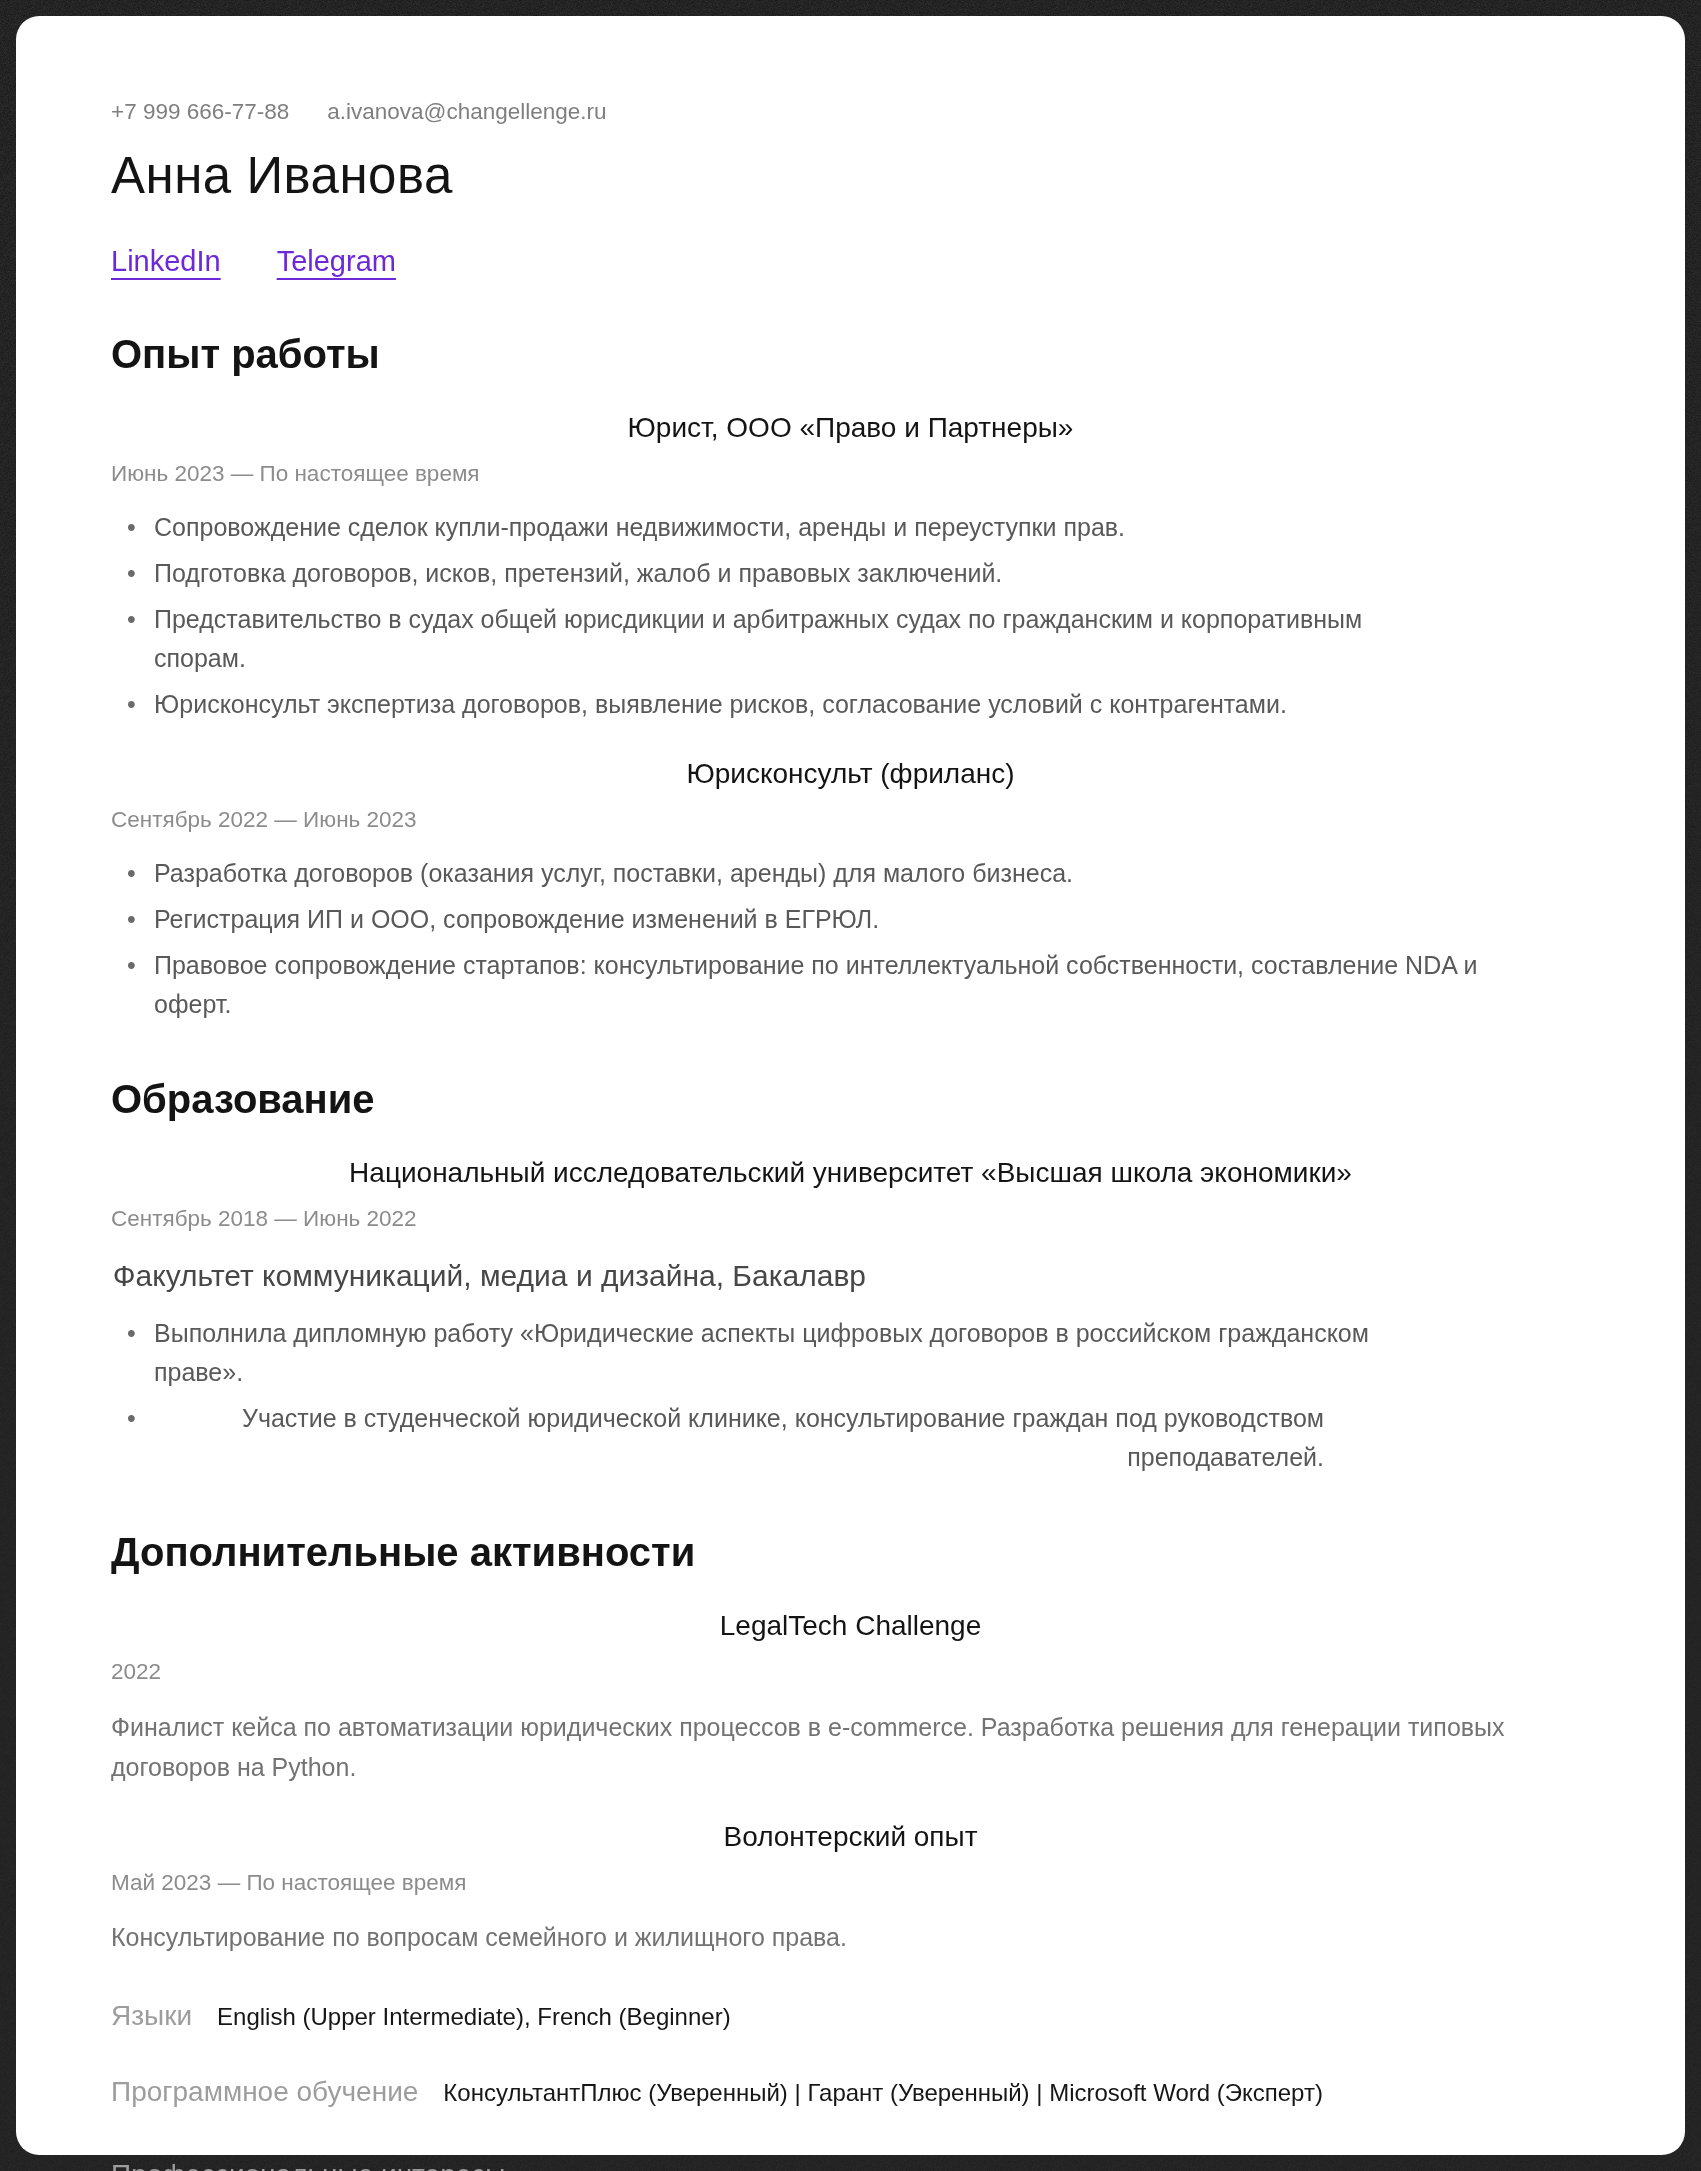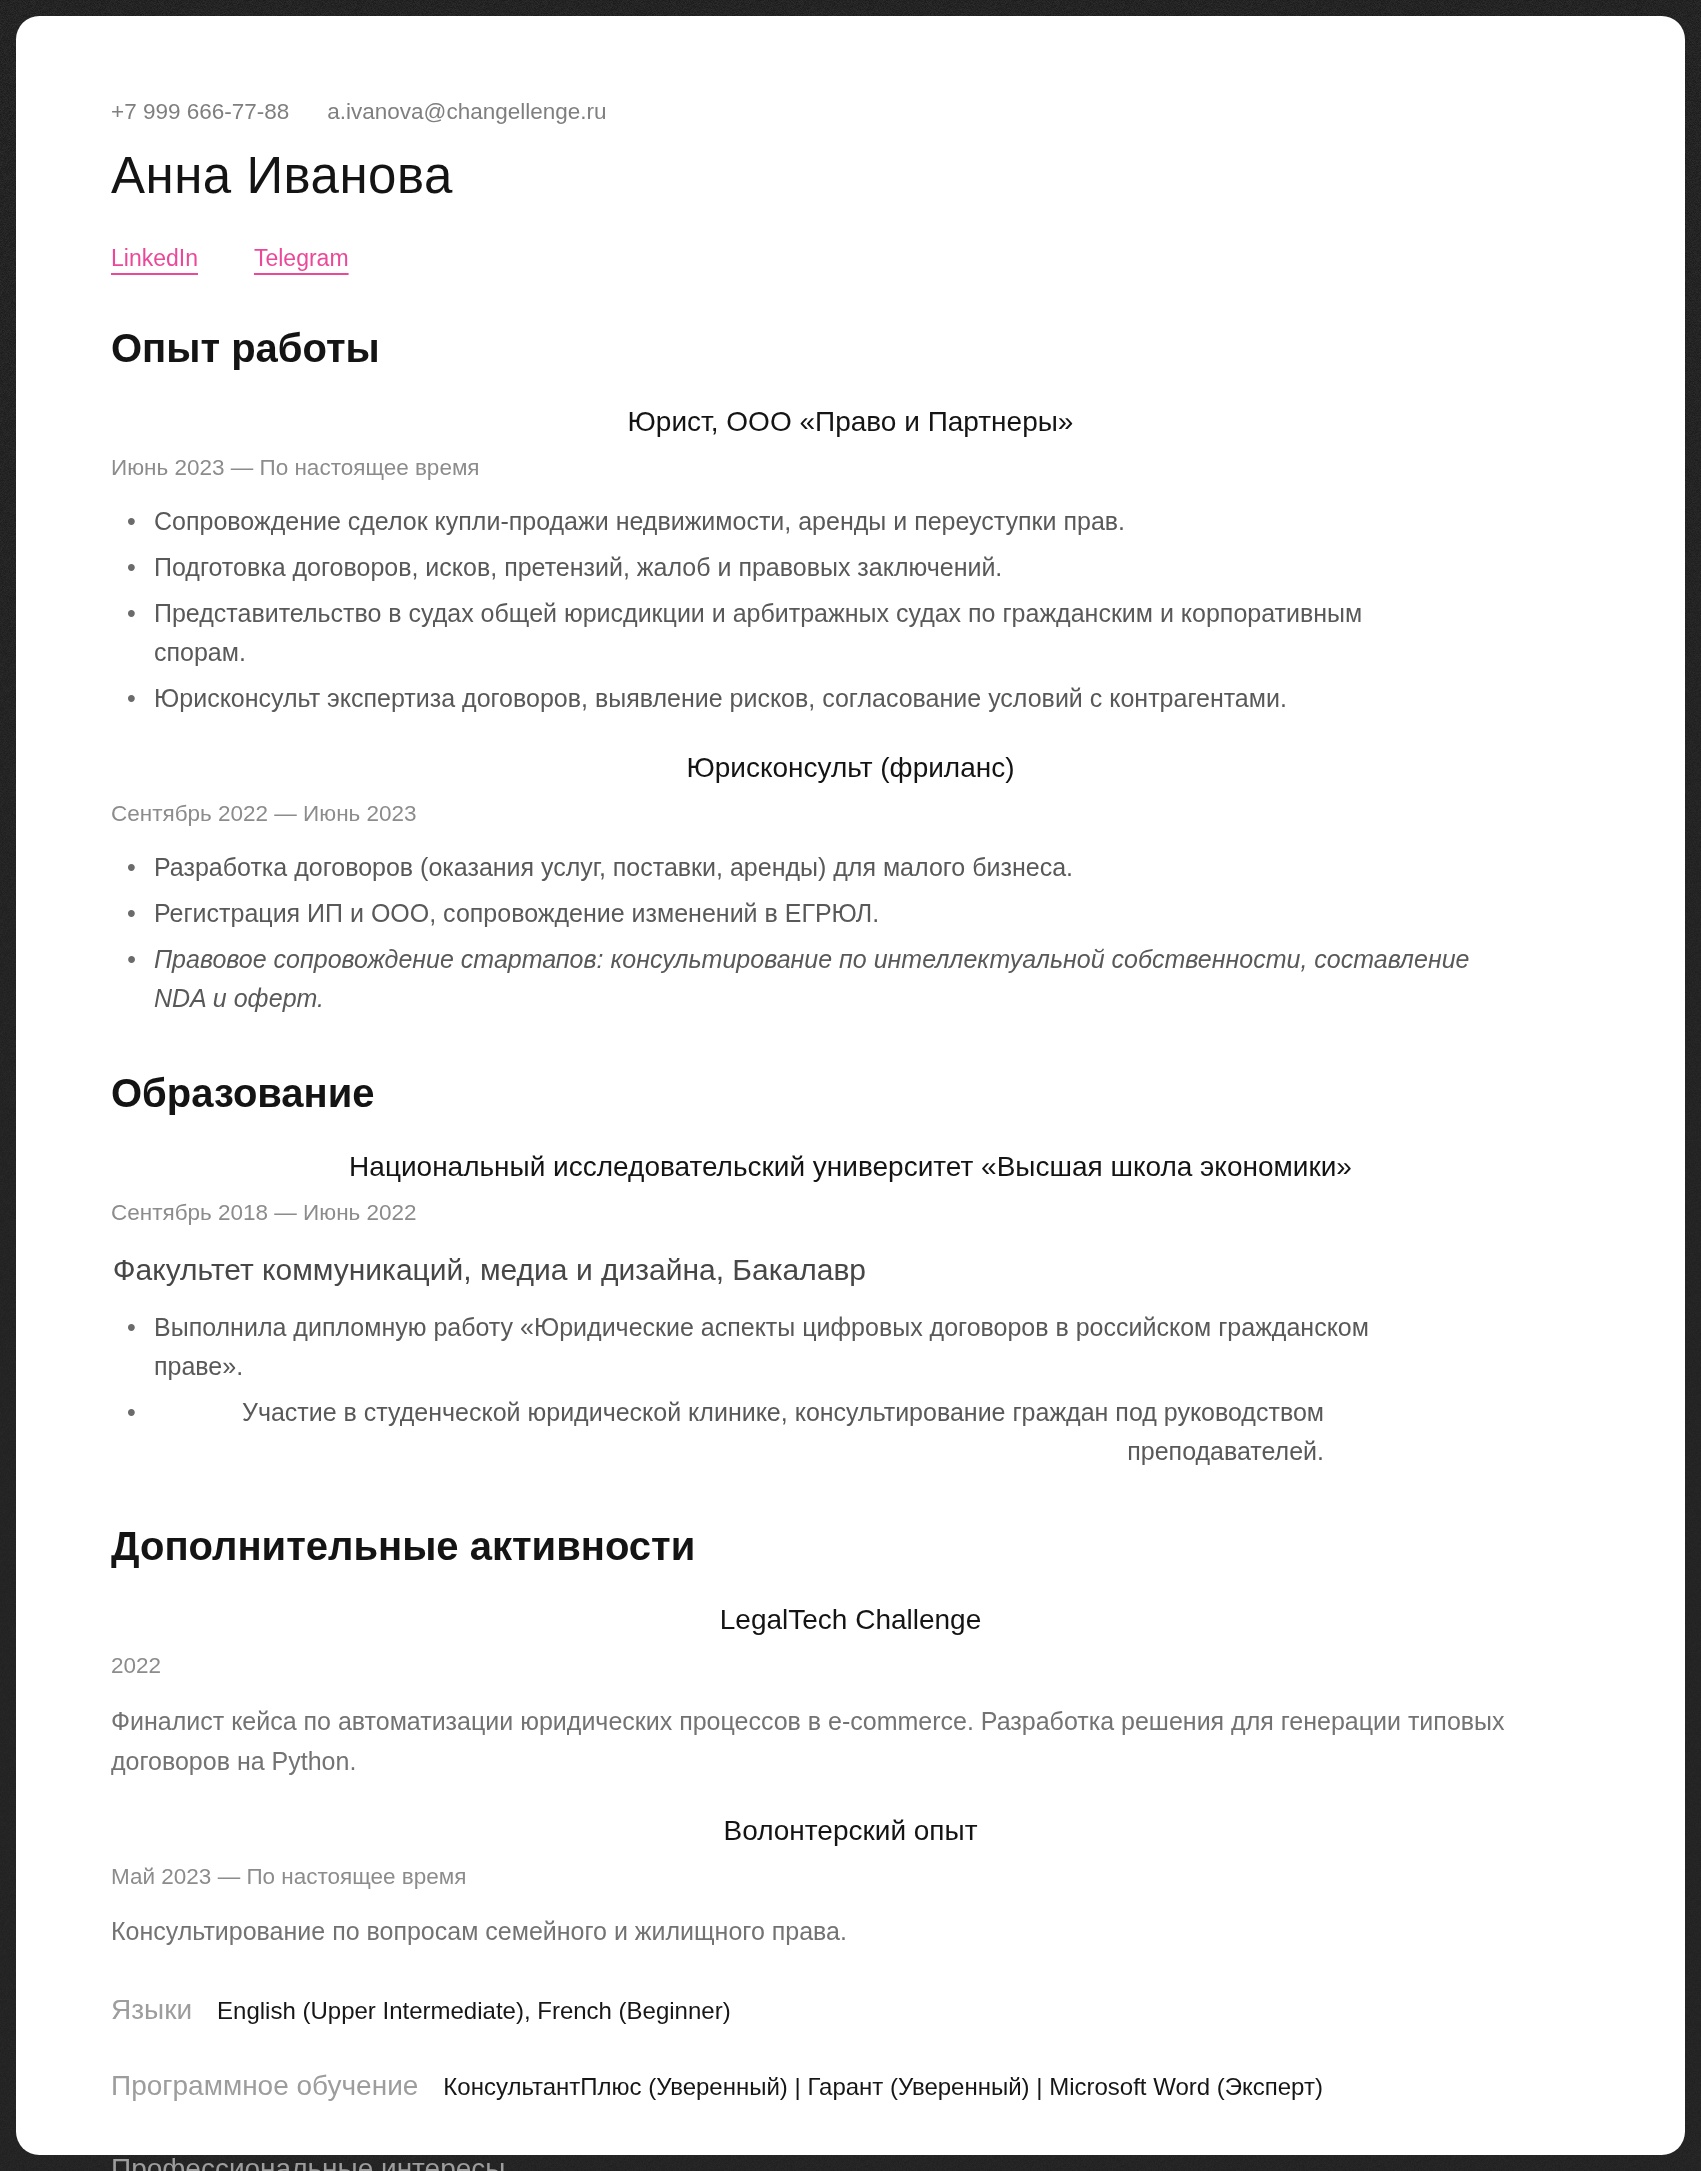--- a/index.html
+++ b/index.html
@@ -13,33 +13,33 @@
   .card{
     position:absolute;left:16px;top:16px;right:16px;bottom:16px;
     background:#ffffff;border-radius:23.4px;
     box-sizing:border-box;
     padding:83px 95px 72px 95px;
     color:#161616;
   }
   .contact-row{display:flex;gap:38px;font-size:22.5px;color:#7f7f7f;margin:0 0 21.6px 0;}
   h1{font-size:51px;font-weight:400;letter-spacing:0.5px;color:#141414;margin:0 0 40px 0;line-height:1.15;}
   .links{display:flex;gap:56px;margin:0;}
-  .links a{font-size:23px;color:#ec4899;text-decoration:underline;text-underline-offset:7.2px;text-decoration-thickness:1.8px;cursor:pointer;}
+  .links a{font-size:29px;color:#6d28d9;text-decoration:underline;text-underline-offset:7.2px;text-decoration-thickness:1.8px;cursor:pointer;}
   h2{font-size:40px;font-weight:700;color:#141414;margin:52px 0 10.8px 0;line-height:1.2;}
   h3{font-size:28px;font-weight:400;color:#141414;margin:32px 0 12.6px 0;line-height:1.3;text-align:center;}
   .date{font-size:22.5px;color:#8c8c8c;margin:0 0 20px 0;line-height:1.3;}
   ul{margin:0;padding:0 0 0 43px;list-style:none;}
   li{position:relative;font-size:25px;color:#595959;line-height:1.55;margin:0 0 7.2px 0;}
   li::before{content:"•";position:absolute;left:-27px;color:#6b6b6b;}
   .para{font-size:25px;color:#737373;line-height:1.6;margin:3.6px 0 0 0;}
   .faculty{font-size:30px;color:#474747;margin:25px 0 21.6px 1.8px;}
   .w1390{max-width:1251px;}
   .w1380{max-width:1242px;}
   .w1300{max-width:1170px;text-align:right;}
-  .w1520{max-width:1368px;font-style:italic;}
+  .w1520{max-width:1368px;}
   .kv{display:flex;align-items:baseline;gap:25px;margin-top:43px;}
   .kv-label{font-size:28px;color:#9d9d9d;flex:none;}
   .kv-value{font-size:24px;color:#161616;line-height:1.4;}
   .interests-label{margin-top:49px;font-size:28px;color:#9d9d9d;}
 </style>
 </head>
 <body>
 
 <svg class="grain-svg" xmlns="http://www.w3.org/2000/svg" width="1701" height="2171" viewBox="0 0 1890 2412">
   <defs>

